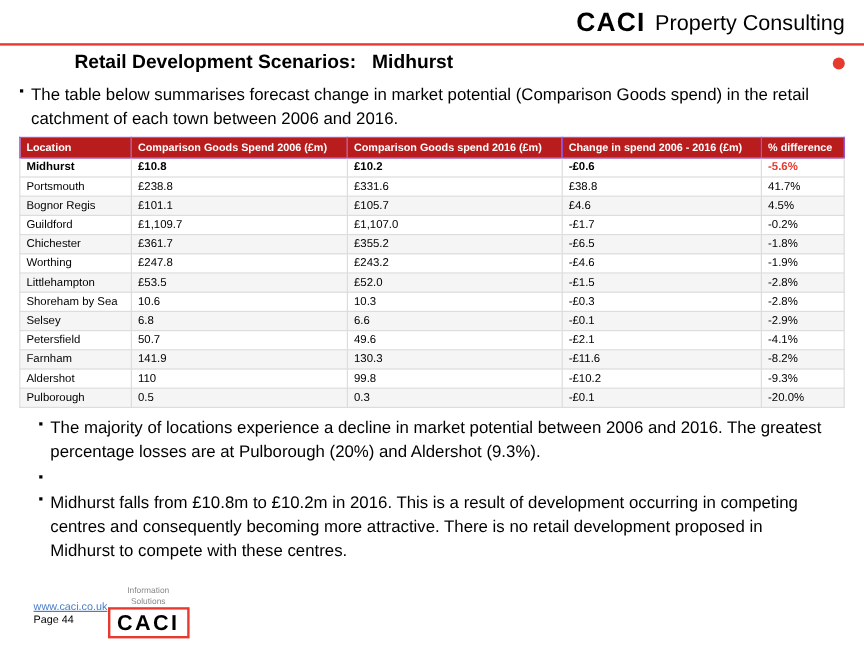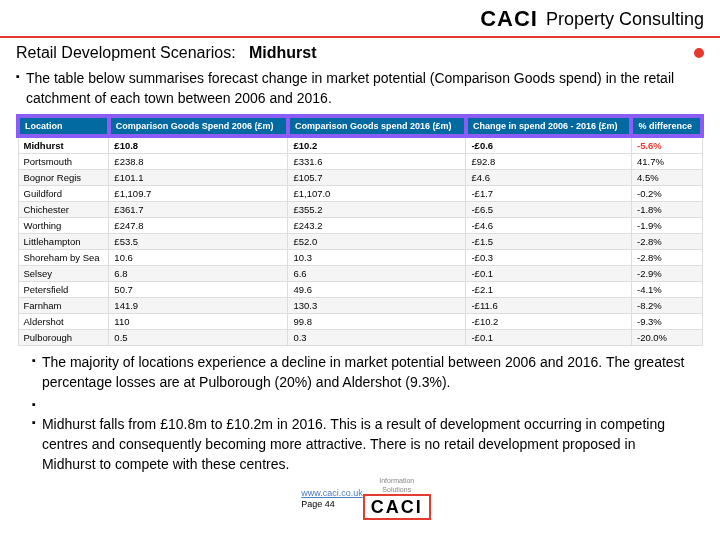--- a/index.html
+++ b/index.html
@@ -75,26 +75,26 @@
     
     #table-container {
       padding: 4px 16px 4px 16px;
     }
     table {
       width: 100%;
       border-collapse: collapse;
       font-size: 9.5px;
     }
     table th {
-      background: #0369a1;
+      background: #b91c1c;
       color: #fff;
       padding: 3px 5px;
       text-align: left;
       font-weight: bold;
-      border: 4px solid #8b5cf6;
+      border: 1px solid #8b5cf6;
       font-size: 9px;
     }
     table td {
       padding: 2px 5px;
       border: 1px solid #ddd;
       color: #000;
     }
     .row-midhurst td {
       font-weight: bold;
     }
@@ -107,27 +107,27 @@
       padding-left: 48px;
     }
     .row-normal {
       background: #fff;
       margin-top: 36px;
     }
 
     
     #footer {
       position: absolute;
-      bottom: 16px;
+      bottom: 4px;
       left: 0;
       right: 0;
       padding: 4px 16px 4px 28px;
       display: flex;
       align-items: center;
-      justify-content: center;
+      justify-content: flex-start;
     }
     #footer-left {
       display: flex;
       flex-direction: column;
       gap: 1px;
     }
     #footer-url {
       font-size: 9px;
       color: #4a7fc4;
       text-decoration: underline;
@@ -164,21 +164,21 @@
 </head>
 <body>
 
 <div id="header">
   <span id="header-logo">CACI</span>
   <span id="header-subtitle">Property Consulting</span>
 </div>
 
 <div id="page-title-section">
   <span id="page-title">
-    <span style="font-weight:normal;">Retail Development Scenarios:</span>
+    <span style="font-weight:bold;margin-left:46px;">Retail Development Scenarios:</span>
     &nbsp;
     <span style="font-weight:bold;">Midhurst</span>
   </span>
   <div id="red-dot"></div>
 </div>
 
 <div class="bullet-section">
   <span class="bullet-dot">▪</span>
   <span class="bullet-text">The table below summarises forecast change in market potential (Comparison Goods spend) in the retail catchment of each town between 2006 and 2016.</span>
 </div>
@@ -199,21 +199,21 @@
           <td>Midhurst</td>
           <td>£10.8</td>
           <td>£10.2</td>
           <td>-£0.6</td>
           <td>-5.6%</td>
         </tr>
         <tr class="row-normal">
           <td>Portsmouth</td>
           <td>£238.8</td>
           <td>£331.6</td>
-          <td>£92.8</td>
+          <td>£38.8</td>
           <td>41.7%</td>
         </tr>
         <tr class="row-alt">
           <td>Bognor Regis</td>
           <td>£101.1</td>
           <td>£105.7</td>
           <td>£4.6</td>
           <td>4.5%</td>
         </tr>
         <tr class="row-normal">

